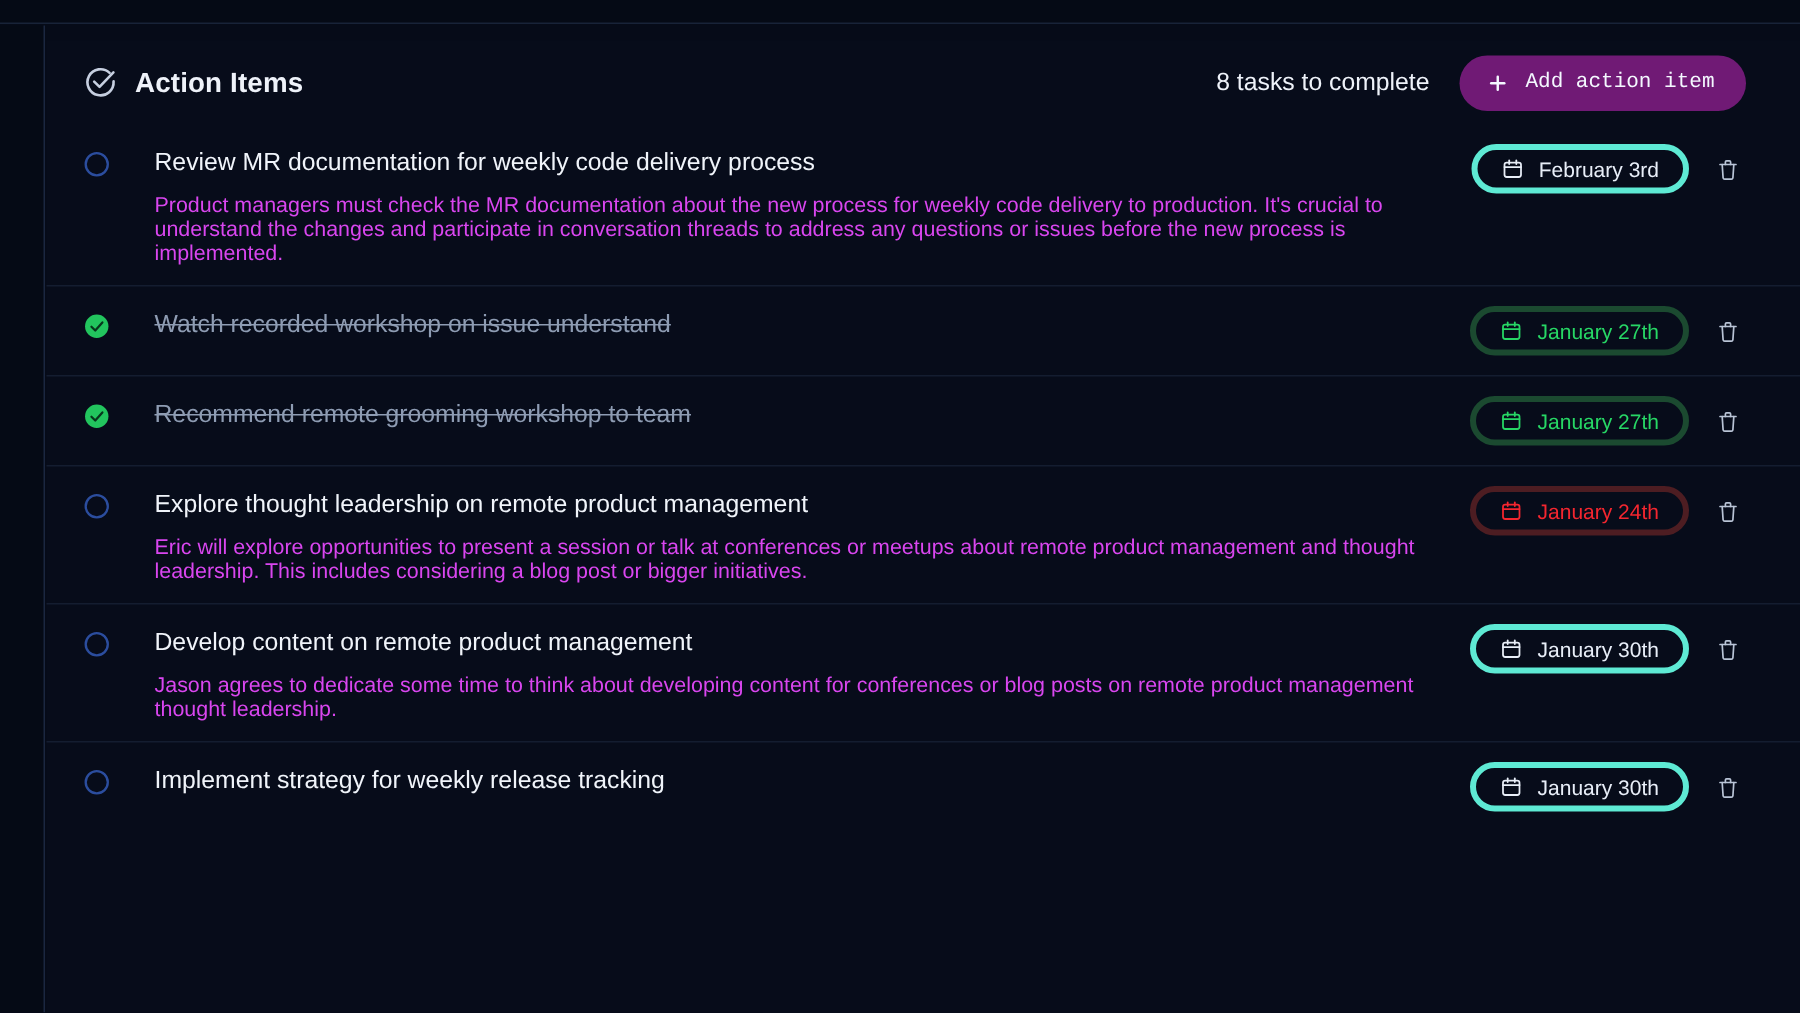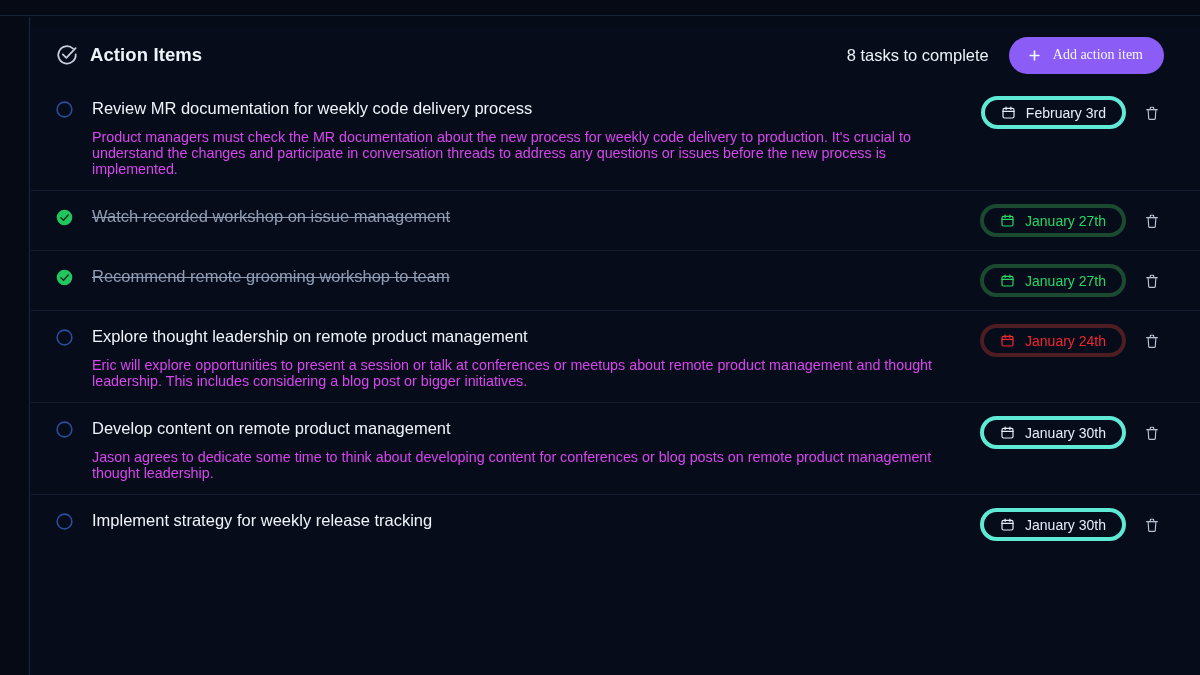--- a/index.html
+++ b/index.html
@@ -70,48 +70,48 @@
   }
   .task-count {
     font-size: 16.5px;
     color: #eef2f9;
     white-space: nowrap;
   }
   .add-btn {
     display: flex;
     align-items: center;
     gap: 11px;
-    background: #8b5cf6;
+    background: #701a75;
     color: #f4f8ff;
     border: none;
     border-radius: 999px;
     height: 37px;
     padding: 0 21px 0 18px;
     font-size: 14px;
-    font-family: Liberation Serif, serif;
+    font-family: Liberation Mono, monospace;
     cursor: pointer;
     white-space: nowrap;
   }
   .plus-icon {
     width: 15px; height: 15px;
     display: block;
     flex: 0 0 auto;
   }
   
   .items { padding: 0 0 0 0; }
   .item {
     position: relative;
     padding: 13px 36px 13px 25px;
     border-top: 1px solid #141d30;
   }
   .item.first { border-top: none; }
   .item-main {
     display: flex;
     align-items: flex-start;
-    gap: 0;
+    gap: 11px;
   }
   .checkbox {
     width: 17px; height: 17px;
     flex: 0 0 auto;
     margin-top: 5px;
     display: block;
     cursor: pointer;
   }
   .item-texts {
     flex: 1 1 auto;
@@ -233,21 +233,21 @@
             </div>
           </div>
         </div>
         <div class="item done">
           <div class="item-main">
             <span class="checkbox"><svg viewBox="0 0 24 24" width="17" height="17">
             <circle cx="12" cy="12" r="11" fill="#22c55e"></circle>
             <polyline points="7,12.4 10.6,16 17.3,8.4" fill="none" stroke="#07371c" stroke-width="2.1" stroke-linecap="round" stroke-linejoin="round"></polyline>
           </svg></span>
             <div class="item-texts">
-              <div class="item-title">Watch recorded workshop on issue management</div>
+              <div class="item-title">Watch recorded workshop on issue understand</div>
             </div>
             <div class="item-right">
               <button class="date-pill green">
                 <span class="cal-icon"><svg viewBox="0 0 24 24" width="15" height="15" fill="none" stroke="#27d765" stroke-width="1.9" stroke-linecap="round" stroke-linejoin="round">
             <rect x="3.2" y="5.4" width="17.6" height="15.4" rx="2.4"></rect>
             <line x1="3.2" y1="10.2" x2="20.8" y2="10.2"></line>
             <line x1="8.2" y1="3.2" x2="8.2" y2="7"></line>
             <line x1="15.8" y1="3.2" x2="15.8" y2="7"></line>
           </svg></span>
                 <span>January 27th</span>

